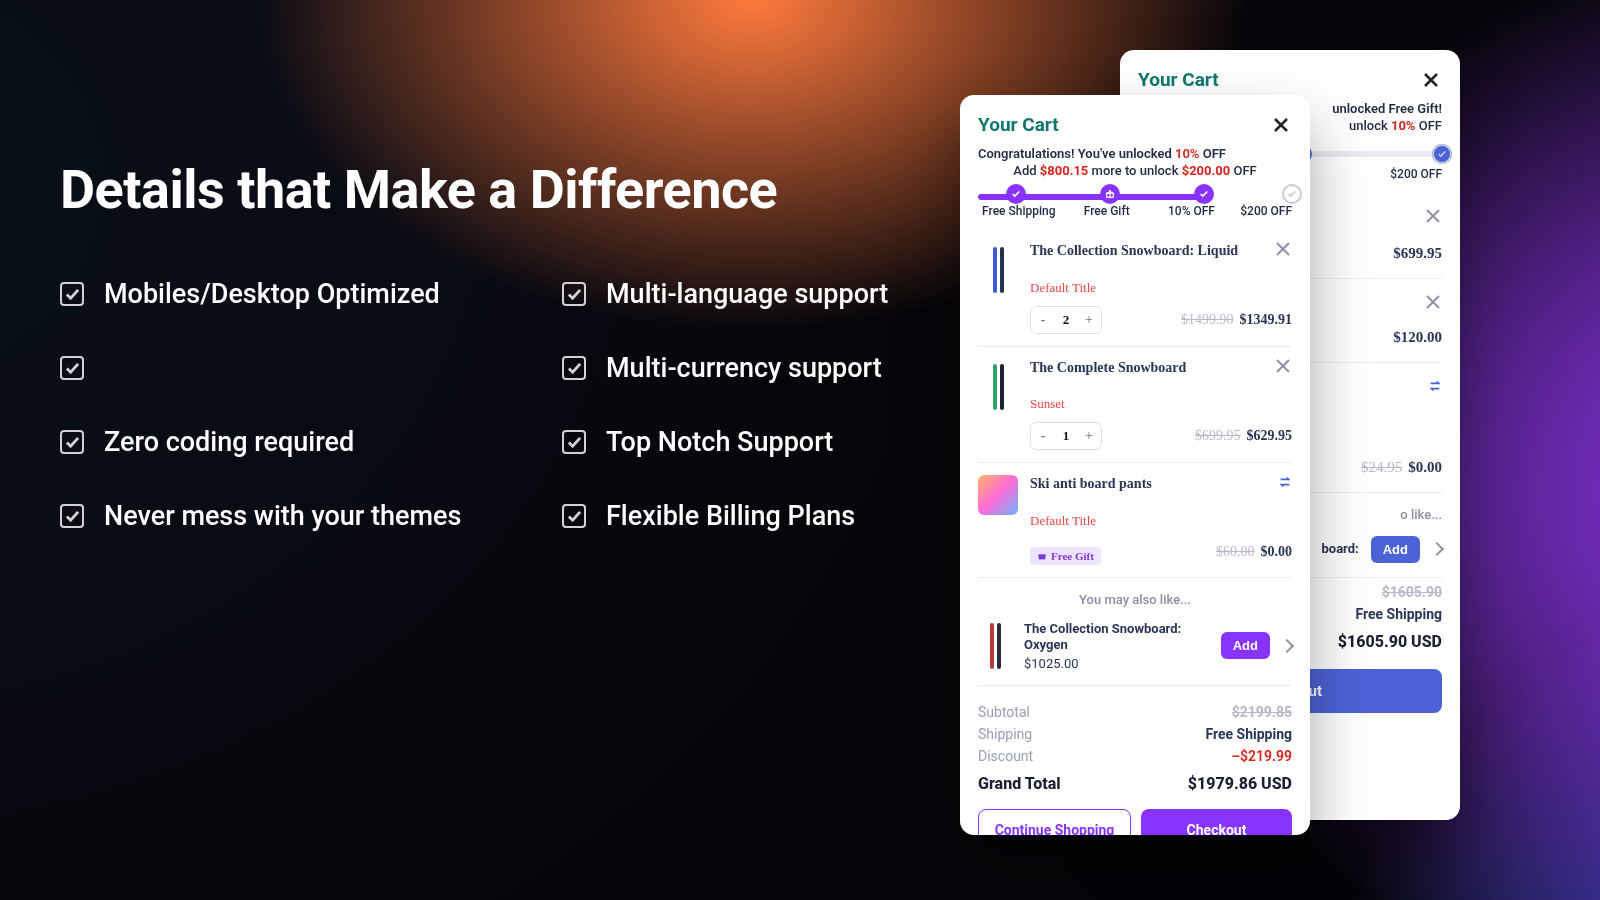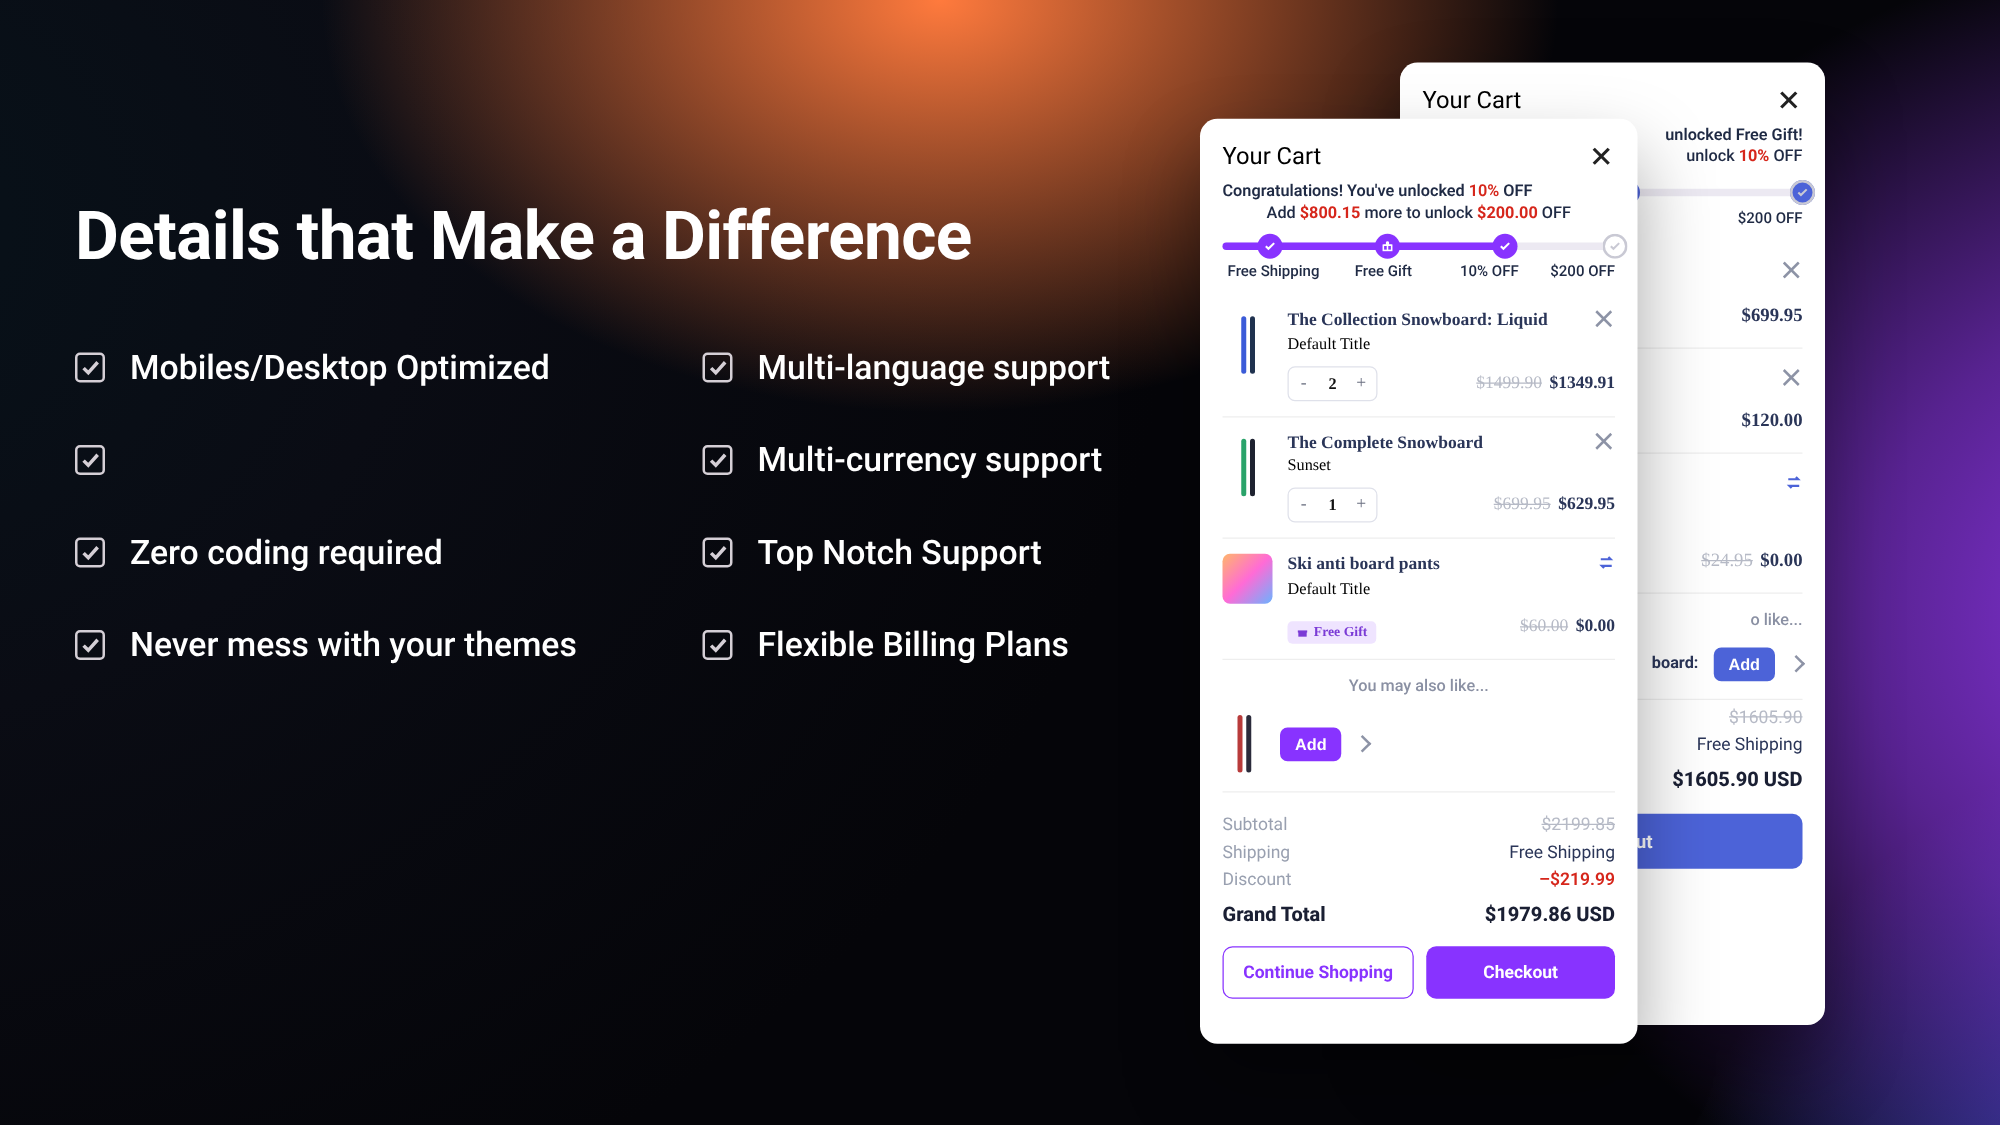--- a/index.html
+++ b/index.html
@@ -18,21 +18,21 @@
   .feat { display: flex; align-items: center; gap: 20px; font-size: 27px; font-weight: 500; }
   .chk { width: 24px; height: 24px; border: 2px solid #d5cfd6; border-radius: 4px; display: flex; align-items: center; justify-content: center; flex: 0 0 24px; }
   .chk svg { width: 15px; height: 15px; stroke: #d5cfd6; stroke-width: 3; fill: none; }
 
   
   .cart-card { position: absolute; background: #fff; border-radius: 14px; box-shadow: 0 30px 60px rgba(0,0,0,0.35); color: #111; overflow: hidden; }
   .card-back { width: 340px; height: 770px; left: 1120px; top: 50px; padding: 18px 18px 0 18px; }
   .card-front { width: 350px; height: 740px; left: 960px; top: 95px; z-index: 5; padding: 18px 18px 0 18px; display:flex; flex-direction:column; }
 
   .card-head { display:flex; align-items:center; justify-content:space-between; }
-  .card-title { font-size: 19px; font-weight: 400; color:#000000; }
+  .card-title { font-size: 19px; font-weight: 700; color:#0f766e; }
   .xbtn { width:22px; height:22px; display:flex; align-items:center; justify-content:center; cursor:pointer; }
   .xbtn svg { width:16px; height:16px; stroke:#222; stroke-width:2.5; fill:none; }
 
   .promo { text-align:left; margin-top:10px; font-size:13px; font-weight:600; color:#1f2a44; }
   .promo .pct { color:#d6261b; }
   .promo2 { text-align:center; font-size:13px; font-weight:500; color:#1f2a44; margin-top:2px; }
   .promo2 .amt { color:#d6261b; font-weight:700; }
 
   .progress { position:relative; margin-top:16px; height:6px; background:#ece9f2; border-radius:3px; }
   .progress .fill { position:absolute; left:0; top:0; height:6px; background:#8833ff; border-radius:3px; }
@@ -44,21 +44,21 @@
   .milestones { display:flex; margin-top:10px; font-size:12px; color:#1f2a44; font-weight:500; }
   .milestones span { text-align:center; }
 
   .items { margin-top:12px;font-family:Liberation Serif, serif; }
   .item { display:flex; gap:12px; padding:12px 0; border-bottom:1px solid #eee; }
   .thumb { width:40px; height:56px; border-radius:6px; flex:0 0 40px; display:flex; align-items:center; justify-content:center; gap:3px; }
   .sb { width:4px; height:46px; border-radius:2px; }
   .item-body { flex:1; min-width:0; }
   .item-top { display:flex; align-items:flex-start; justify-content:space-between; gap:8px; }
   .item-title { font-size:14px; font-weight:700; color:#2a3558; line-height:1.25; }
-  .item-sub { font-size:13px; color:#000000; margin-top:1px; }
+  .item-sub { font-size:13px; color:#ef4444; margin-top:20px; }
   .row2 { display:flex; align-items:center; justify-content:space-between; margin-top:10px; }
   .qty { display:flex; align-items:center; border:1px solid #dfe1ea; border-radius:6px; height:28px; }
   .qb { width:24px; text-align:center; font-size:14px; color:#6a6f80; cursor:pointer; user-select:none; }
   .qn { width:22px; text-align:center; font-size:13px; font-weight:600; }
   .prices { text-align:right; font-size:14px; }
   .strike { color:#b6bac6; text-decoration:line-through; margin-right:6px; font-weight:500; }
   .price { font-weight:700; color:#2a3558; }
   .mini-x { width:16px; height:16px; flex:0 0 16px; }
   .mini-x svg { width:14px; height:14px; stroke:#8d93a6; stroke-width:2; fill:none; }
 
@@ -70,21 +70,21 @@
   .reco { display:flex; align-items:center; gap:12px; padding:4px 0 14px; border-bottom:1px solid #eee; }
   .reco .thumb { width:34px; height:48px; flex:0 0 34px; }
   .reco-title { font-size:13px; font-weight:700; color:#2a3558; line-height:1.25; }
   .reco-price { font-size:13px; color:#2a3558; margin-top:2px; }
   .add-btn { background:#8833ff; color:#fff; border:none; border-radius:6px; font-size:13px; font-weight:700; padding:6px 12px; cursor:pointer; }
   .chev { width:10px; height:10px; border-right:2px solid #8d93a6; border-bottom:2px solid #8d93a6; transform:rotate(-45deg); }
 
   .totals { margin-top:12px; font-size:14px; }
   .trow { display:flex; justify-content:space-between; margin:6px 0; }
   .tlabel { color:#99a0b0; }
-  .tval { color:#2a3558; font-weight:400; }
+  .tval { color:#2a3558; font-weight:700; }
   .tval.strikev { text-decoration:line-through; color:#b6bac6; }
   .tval.disc { color:#d6261b; font-weight:600; }
   .grand { display:flex; justify-content:space-between; margin-top:10px; font-size:16px; font-weight:800; color:#1a1f33; }
 
   .actions { display:flex; gap:10px; margin:16px 0 18px; }
   .btn { flex:1; height:42px; border-radius:8px; font-size:14px; font-weight:700; cursor:pointer; display:flex; align-items:center; justify-content:center; }
   .btn-outline { background:#fff; border:1.5px solid #8833ff; color:#8833ff; }
   .btn-solid { background:#8833ff; color:#fff; border:none; }
   .btn-blue { background:#4c63d8; color:#fff; border:none; }
   .add-btn.blue { background:#4c63d8; }
@@ -397,20 +397,24 @@
         </div>
       </div>
     </div>
 
     <div class="mayalso">You may also like...</div>
     <div class="reco">
       <div class="thumb">
           <span class="sb" style="background:#b83b3b;"></span>
           <span class="sb" style="background:#2b2b3b;"></span>
         </div>
+      <div style="flex:1;">
+        <div class="reco-title">The Collection Snowboard: Oxygen</div>
+        <div class="reco-price">$1025.00</div>
+      </div>
       <button class="add-btn">Add</button>
       <span class="chev"></span>
     </div>
 
     <div class="totals">
       <div class="trow">
           <span class="tlabel">Subtotal</span>
           <span class="tval strikev">$2199.85</span>
         </div>
       <div class="trow">

